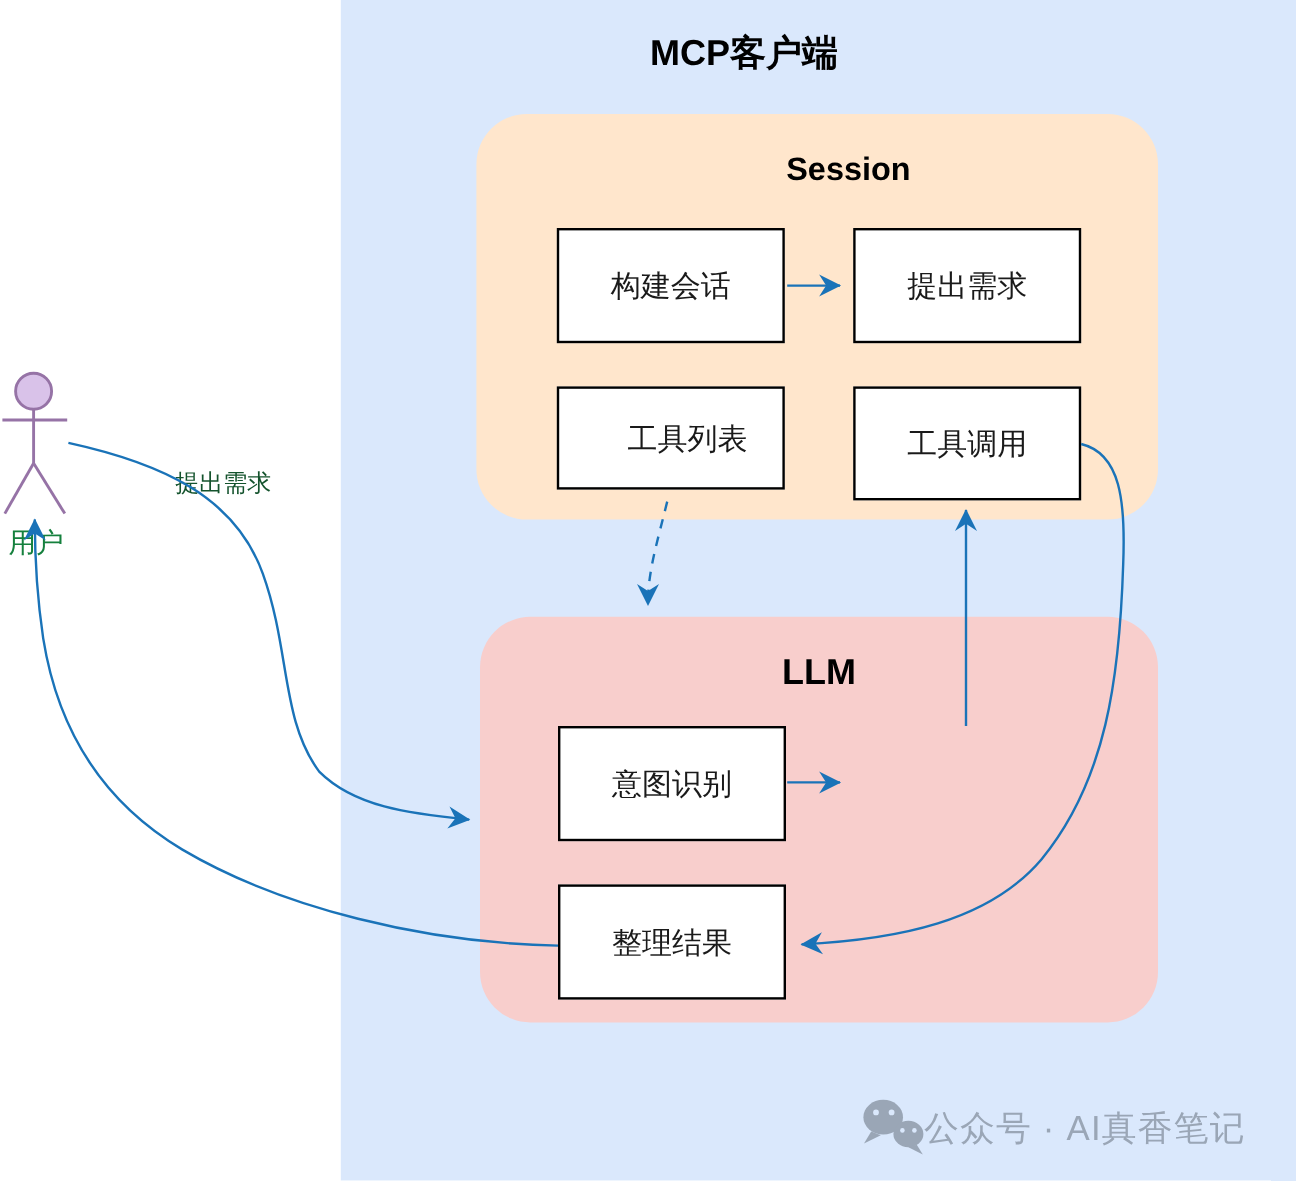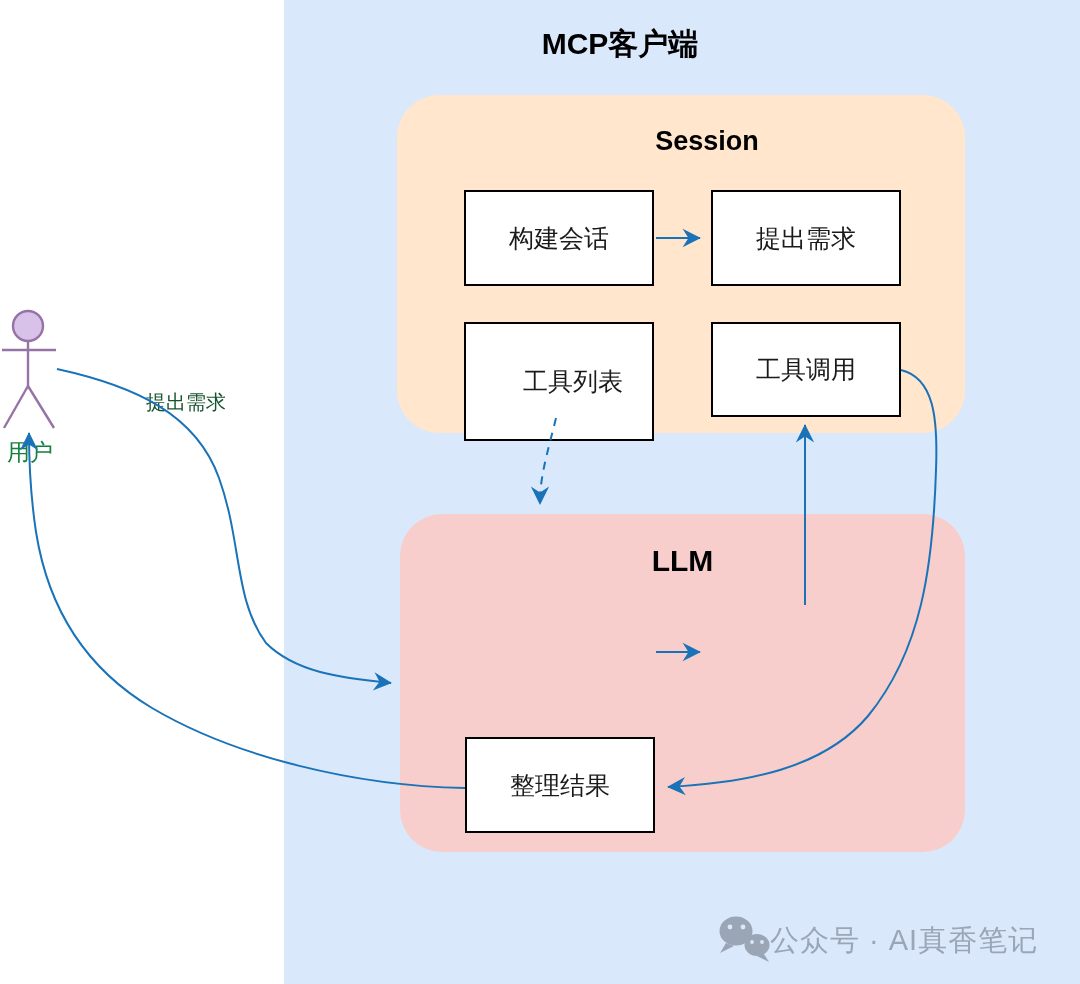--- a/index.html
+++ b/index.html
@@ -24,21 +24,21 @@
     background:#f8cecc;border-radius:42px;
   }
   .llm-title{left:400px;top:544px;width:565px;font-size:30px;}
   .node{
     position:absolute;box-sizing:border-box;background:#ffffff;
     border:2px solid #000;display:flex;align-items:center;justify-content:center;
     font-size:25px;color:#1a1a1a;
   }
   .n-build{left:464px;top:190px;width:190px;height:96px;}
   .n-init{left:711px;top:190px;width:190px;height:96px;}
-  .n-toollist{left:464px;top:322px;width:190px;height:119px;padding-left:28px;}
+  .n-toollist{left:464px;top:322px;width:190px;height:86px;padding-left:28px;}
   .n-toolcall{left:711px;top:322px;width:190px;height:95px;}
   .n-intent{left:465px;top:605px;width:190px;height:96px;}
   .n-select{left:711px;top:607px;width:190px;height:94px;}
   .n-organize{left:465px;top:737px;width:190px;height:96px;}
   .user-label{
     position:absolute;left:0px;top:437px;width:60px;text-align:center;
     font-size:23px;color:#15803d;
   }
   .request-label{
     position:absolute;left:146px;top:389px;font-size:20px;color:#14532d;
@@ -63,20 +63,21 @@
   <div class="session-container"></div>
   <div class="group-title session-title">Session</div>
 
   <div class="llm-container"></div>
   <div class="group-title llm-title">LLM</div>
 
   <div class="node n-build">构建会话</div>
   <div class="node n-init">提出需求</div>
   <div class="node n-toollist">工具列表</div>
   <div class="node n-toolcall">工具调用</div>
+  <div class="node n-intent">意图识别</div>
   <div class="node n-organize">整理结果</div>
 
   <div class="user-label">用户</div>
   <div class="request-label">提出需求</div>
   <div class="watermark-text">公众号 · AI真香笔记</div>
 
   <svg class="overlay" viewBox="0 0 1080 984" xmlns="http://www.w3.org/2000/svg">
     <defs>
       <marker id="ah" viewBox="0 0 12 12" refX="10.5" refY="6" markerWidth="11" markerHeight="11" orient="auto">
         <path d="M1,1 L11,6 L1,11 L4.2,6 Z" fill="#1a73b8"></path>

